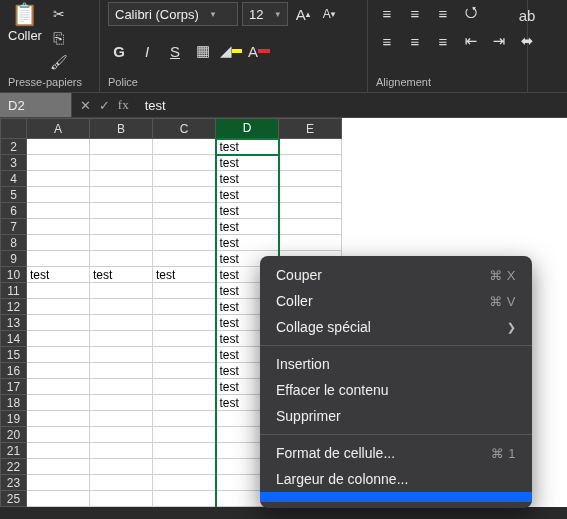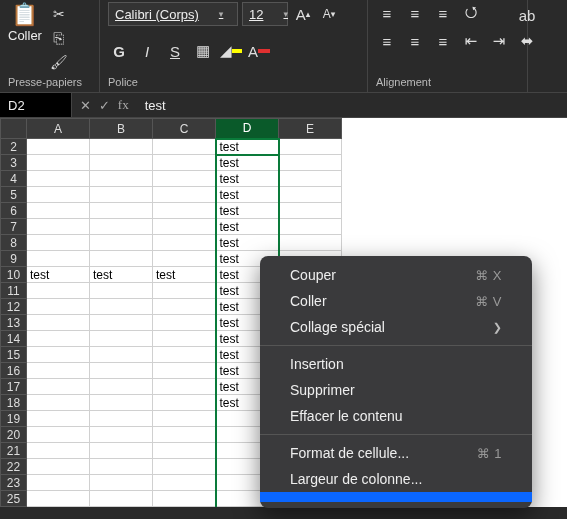--- a/index.html
+++ b/index.html
@@ -7,44 +7,44 @@
   .ribbon { background: #2a2a2a; display: flex; height: 92px; }
   .rgroup { display: flex; flex-direction: column; border-right: 1px solid #444; padding: 2px 8px 2px 8px; }
   .rgroup-body { flex: 1; display: flex; align-items: flex-start; gap: 6px; }
   .rgroup-label { font-size: 11px; color: #bbb; text-align: left; padding: 2px 0; }
   .paste-block { display: flex; flex-direction: column; align-items: center; gap: 0; }
   .paste-icon { font-size: 22px; }
   .small-stack { display: flex; flex-direction: column; gap: 4px; padding-top: 2px; }
   .icbtn { width: 22px; height: 20px; display: flex; align-items: center; justify-content: center; font-size: 14px; color: #ddd; cursor: pointer; }
   .font-group .row1 { display: flex; align-items: center; gap: 4px; }
   .font-group .row2 { display: flex; align-items: center; gap: 6px; margin-top: 8px; }
-  .dd { background: #333; border: 1px solid #555; height: 24px; display: flex; align-items: center; padding: 0 6px; color: #eee; font-size: 13px; gap: 20px; text-decoration: underline; }
+  .dd { background: #333; border: 1px solid #555; height: 24px; display: flex; align-items: center; padding: 0 6px; color: #eee; font-size: 13px; gap: 12px; }
   .dd .chev { font-size: 9px; color: #aaa; }
   .fmtbtn { width: 22px; height: 22px; display: flex; align-items: center; justify-content: center; color: #ddd; font-size: 15px; }
   .swatch { width: 14px; height: 4px; display: inline-block; }
   .align-group .row { display: flex; gap: 6px; }
   .align-group .rows { display: flex; flex-direction: column; gap: 6px; }
   .formula-bar { display: flex; align-items: center; height: 26px; background: #2a2a2a; border-top: 1px solid #444; border-bottom: 1px solid #444; }
-  .namebox { width: 72px; padding: 0 8px; background: #000000; border-right: 1px solid #444; height: 100%; display: flex; align-items: center; }
+  .namebox { width: 72px; padding: 0 8px; background: #737373; border-right: 1px solid #444; height: 100%; display: flex; align-items: center; }
   .fx-controls { display: flex; align-items: center; gap: 8px; padding: 0 8px; color: #aaa; }
   .fx-label { font-family: 'Times New Roman', serif; }
   .fx-input { flex: 1; padding: 0 8px; color: #eee; }
   .sheet { background: #fff; color: #000; position: relative; }
   .grid { border-collapse: collapse; table-layout: fixed; }
   .grid th, .grid td { border: 1px solid #d0d0d0; font-size: 12px; font-weight: normal; }
   .grid thead th { background: #3a3a3a; color: #ddd; height: 20px; text-align: center; border-color: #555; }
   .grid thead th.sel { background: #0a5a2a; color: #fff; }
   .grid tbody th { background: #3a3a3a; color: #ddd; width: 26px; text-align: center; height: 16px; border-color: #555; }
   .grid td { background: #fff; height: 16px; padding: 0 3px; text-align: left; vertical-align: middle; }
   .grid td.selcol { border-left: 2px solid #0a7a3a; border-right: 2px solid #0a7a3a; }
   .grid td.activecell { border: 2px solid #0a7a3a; }
   .colA,.colB,.colC,.colD,.colE { width: 63px; }
   .colCorner { width: 26px; }
   .context-menu { position: absolute; left: 260px; top: 138px; width: 272px; background: #3a3a3c; border-radius: 8px; box-shadow: 0 8px 24px rgba(0,0,0,0.5); padding: 6px 0; color: #eee; font-size: 14px; }
-  .cm-item { display: flex; align-items: center; justify-content: space-between; padding: 5px 30px; cursor: default; }
+  .cm-item { display: flex; align-items: center; justify-content: space-between; padding: 5px 16px; cursor: default; }
   .cm-item.hl { background: #0a66ff; color: #fff; }
   .cm-short { color: #999; font-size: 13px; letter-spacing: 0.5px; }
   .cm-sep { height: 1px; background: #555; margin: 5px 0; }
   .cm-chev { color: #bbb; font-size: 11px; }
 </style>
 </head>
 <body>
 
 <div class="ribbon">
   <div class="rgroup" style="width:100px">
@@ -361,24 +361,24 @@
       </div>
     <div class="cm-item">
         <span>Collage spécial</span>
         <span class="cm-chev">❯</span>
       </div>
     <div class="cm-sep"></div>
     <div class="cm-item">
         <span>Insertion</span>
       </div>
     <div class="cm-item">
+        <span>Effacer le contenu</span>
+      </div>
+    <div class="cm-item">
         <span>Supprimer</span>
-      </div>
-    <div class="cm-item">
-        <span>Effacer le contenu</span>
       </div>
     <div class="cm-sep"></div>
     <div class="cm-item">
         <span>Format de cellule...</span>
         <span class="cm-short">⌘ 1</span>
       </div>
     <div class="cm-item">
         <span>Largeur de colonne...</span>
       </div>
     <div class="cm-item hl"></div>

